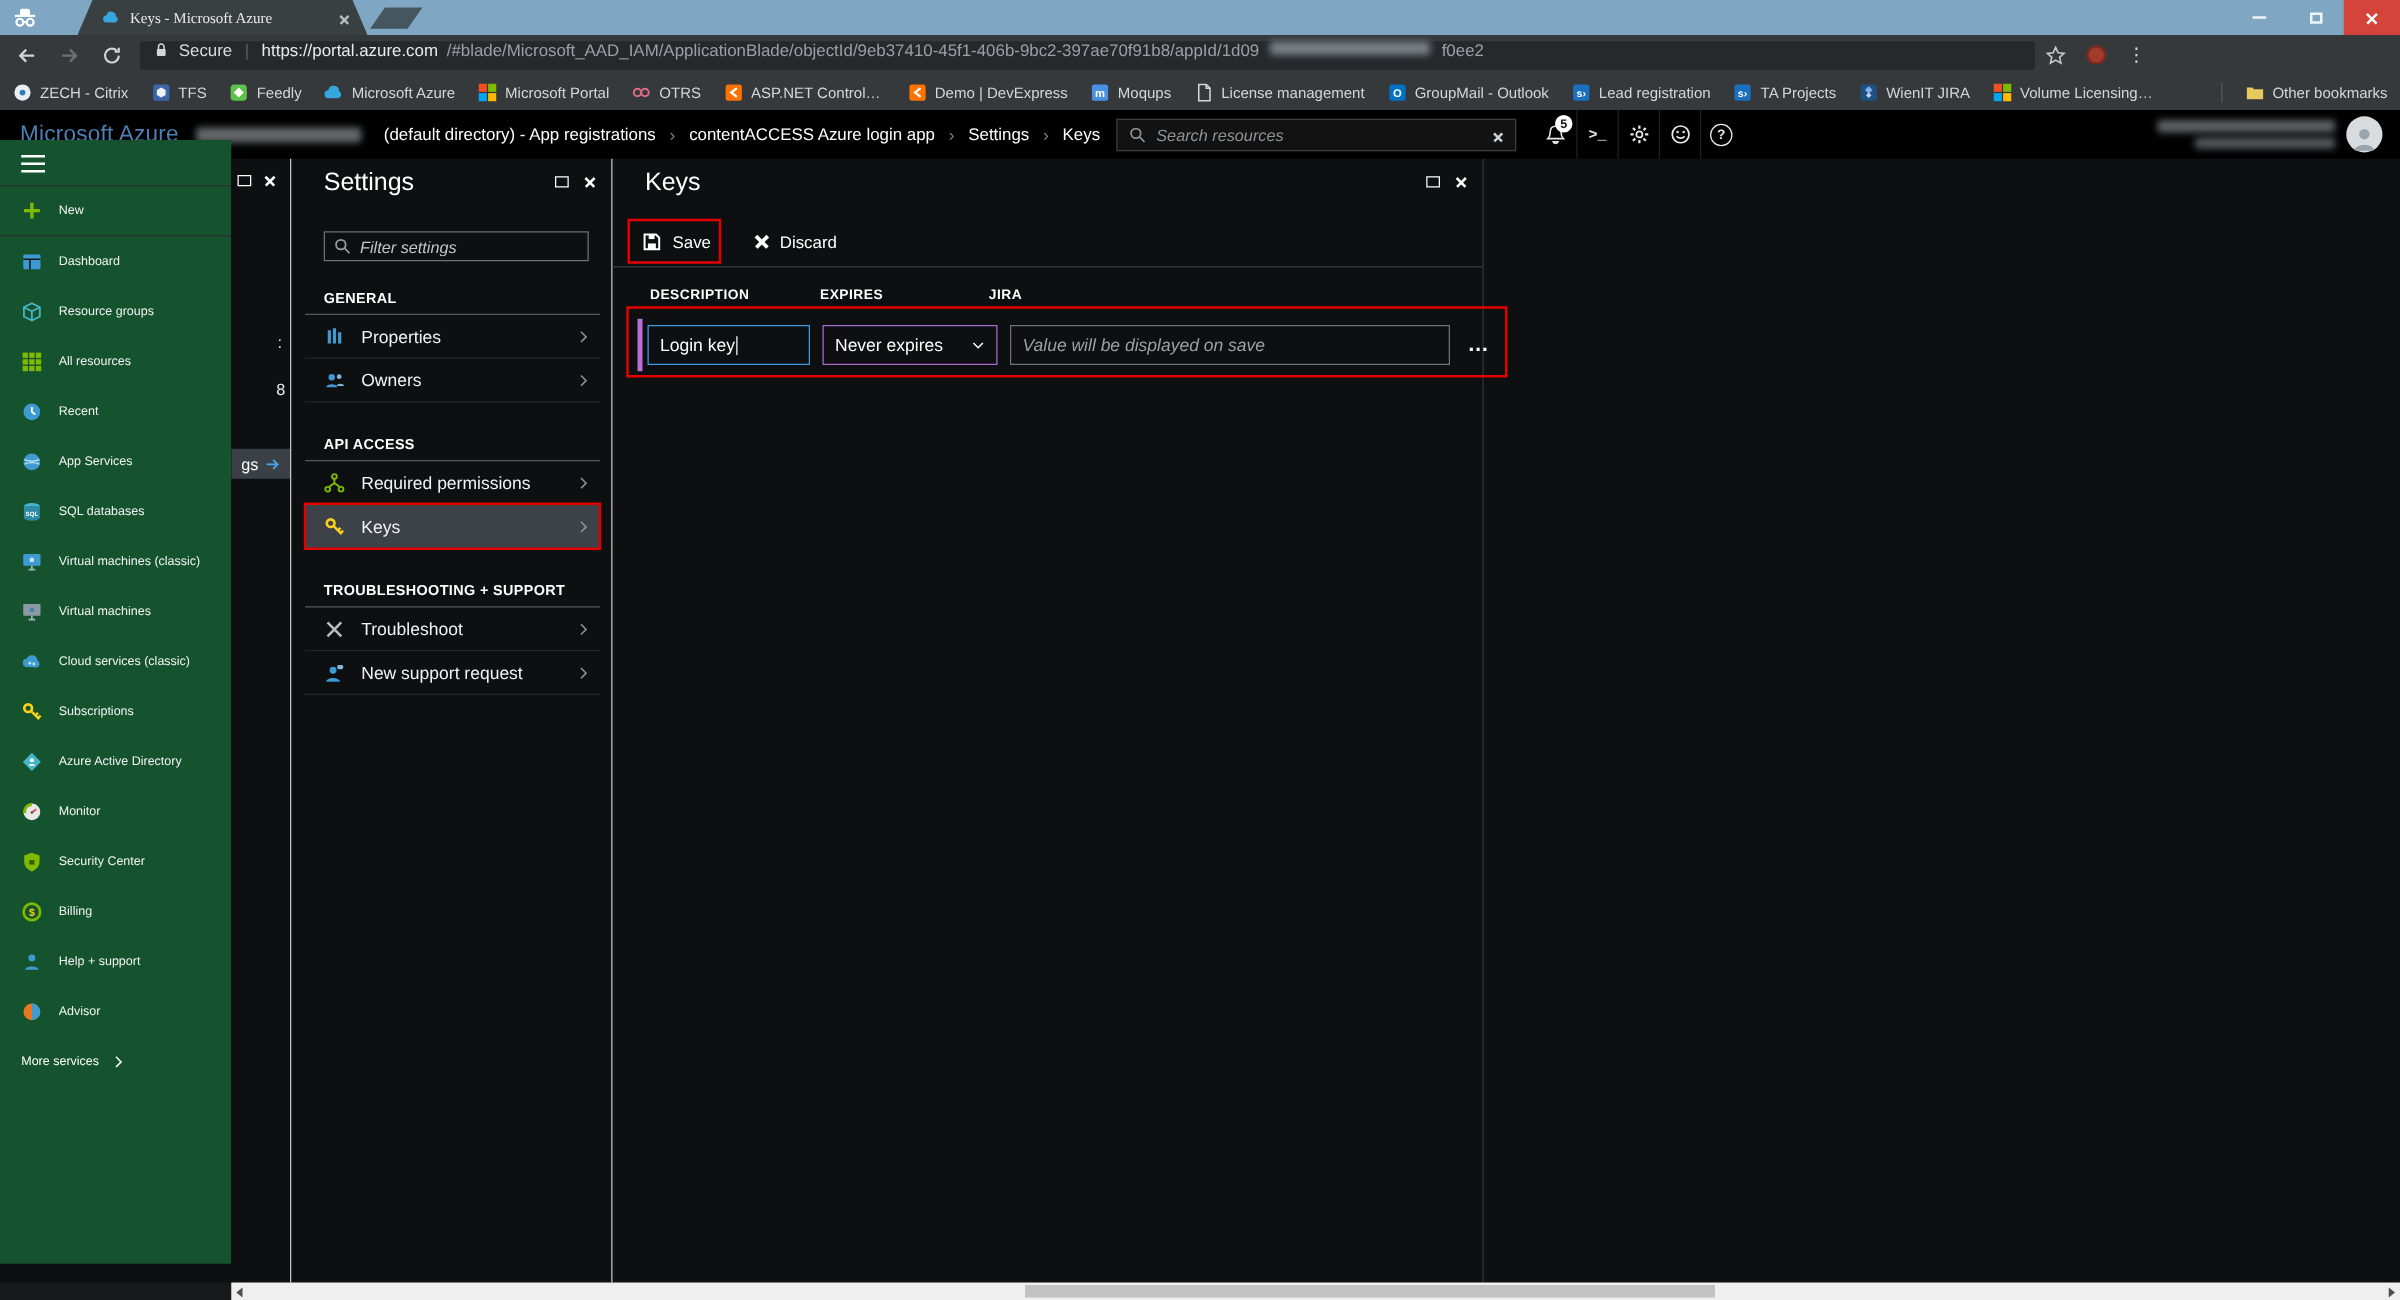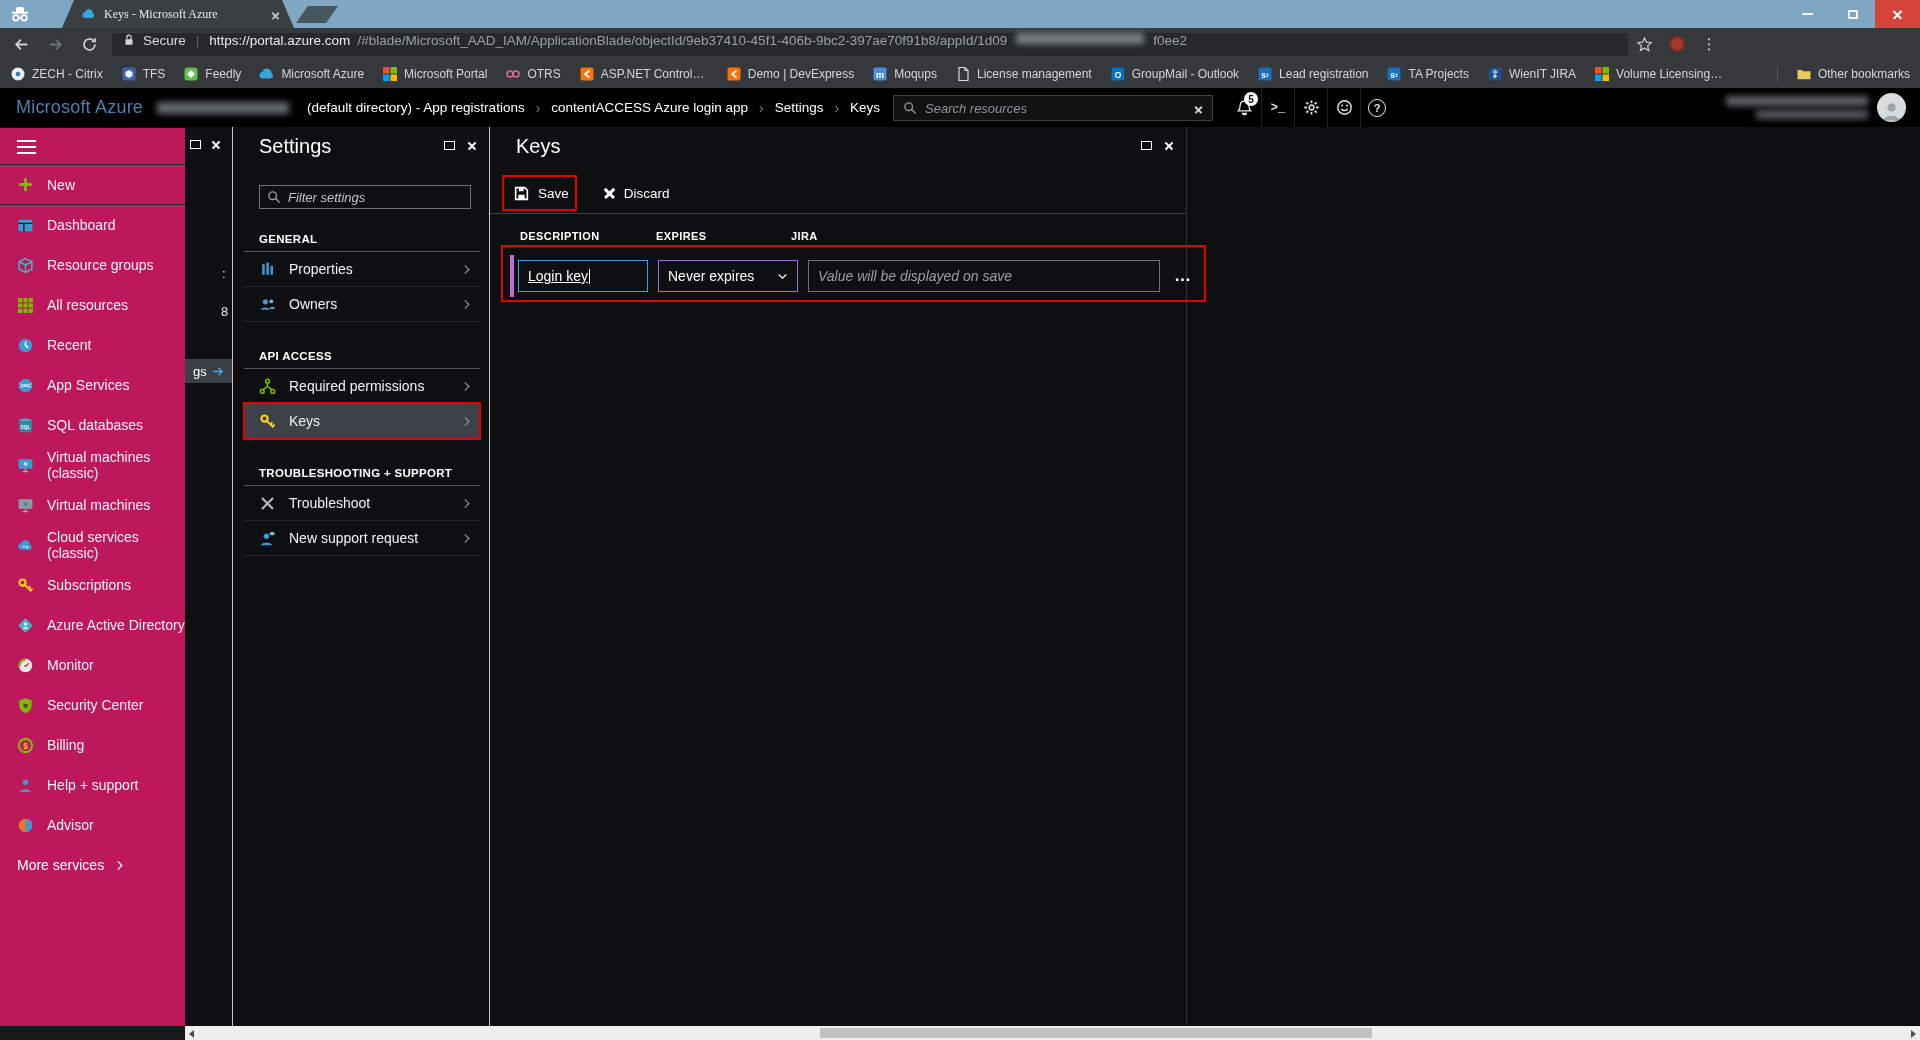--- a/index.html
+++ b/index.html
@@ -60,21 +60,21 @@
   .badge { position:absolute; top:4px; right:3px; width:14px; height:14px; border-radius:50%; background:#fff; color:#111; font-size:10px; font-weight:700; display:flex; align-items:center; justify-content:center; }
   .shell-txt { font-family:"Liberation Mono", monospace; font-size:12px; font-weight:700; }
   .help-circ { width:18px; height:18px; border-radius:50%; border:1.4px solid #e8e8e8; display:flex; align-items:center; justify-content:center; font-size:11px; font-weight:700; }
   .az-user { position:absolute; right:52px; top:8px; display:flex; flex-direction:column; align-items:flex-end; gap:4px; }
   .user-r1 { width:142px; height:10px; background:#5d6266; }
   .user-r2 { width:112px; height:9px; background:#54585c; }
   .avatar { position:absolute; right:14px; top:5px; width:29px; height:29px; border-radius:50%; background:#d9dcdf; overflow:hidden; display:flex; align-items:flex-end; justify-content:center; }
 
   
   .content-bg { position:absolute; left:0; top:127px; width:1920px; height:899px; background:#0d0f11; }
-  .sidebar { position:absolute; left:0; top:128px; width:185px; height:899px; background:#be185d; font-size:14px; }
+  .sidebar { position:absolute; left:0; top:112px; width:185px; height:899px; background:#14532d; font-size:10px; }
   .burger { padding:12px 0 10px 17px; border-bottom:1px solid #2b2e32; }
   .burger span { display:block; width:19px; height:2px; background:#fff; margin-bottom:4px; }
   .side-row { height:40px; display:flex; align-items:center; gap:13px; padding-left:17px; color:#f2f3f4; }
   .side-row.new { border-bottom:1px solid #2b2e32; }
   .side-more { height:40px; display:flex; align-items:center; gap:10px; padding-left:17px; color:#fff; }
   .ic { width:17px; height:17px; flex:none; }
   .ic14 { width:14px; height:14px; flex:none; }
 
   
   .peek { position:absolute; left:185px; top:127px; width:47px; height:899px; background:#0d0f11; overflow:hidden; }
@@ -111,21 +111,21 @@
   
   .kb-toolbar { margin:12px 0 0 21px; height:28px; display:flex; align-items:center; gap:26px; font-size:13.5px; color:#fff; }
   .kb-btn { position:relative; display:flex; align-items:center; gap:8px; padding:4px 6px 4px 2px; }
   .anno-save { inset:-6px -2px -5px -9px; }
   .kb-hr { margin-top:6px; border-top:1px solid #3a3e42; }
   .kb-headers { display:grid; grid-template-columns:136px 135px 1fr; margin:16px 0 0 30px; font-size:11px; font-weight:700; letter-spacing:.4px; color:#fff; }
   .krow-wrap { position:relative; display:inline-flex; align-items:center; gap:10px; margin:12px 0 0 20px; height:44px; }
   .anno-krow { inset:-9px -10px -4px -9px; }
   .dirty-bar { width:4px; height:42px; background:#bb6fd6; margin-right:-6px; }
   .field { height:32px; background:#0d0f11; display:flex; align-items:center; padding:0 9px; font-size:14px; }
-  .f-desc { width:130px; border:1px solid #3e9ae5; color:#fff;text-decoration:underline; }
+  .f-desc { width:130px; border:1px solid #3e9ae5; color:#fff; }
   .caret { display:inline-block; width:1px; height:15px; background:#fff; margin-left:1px; vertical-align:-2px; }
   .f-dd { width:140px; border:1px solid #a86bd1; color:#fff; justify-content:space-between; }
   .f-val { width:352px; border:1px solid #6e7276; color:#9aa0a5; font-style:italic; }
   .k-menu { color:#fff; font-size:17px; font-weight:700; letter-spacing:1px; padding:0 4px; }
 
   
   .scroll-corner { position:absolute; left:0; bottom:0; width:185px; height:14px; background:#17191d; }
   .hscroll { position:absolute; left:185px; bottom:0; width:1735px; height:14px; background:#efefef; }
   .hs-thumb { position:absolute; left:635px; top:2px; width:552px; height:10px; background:#c2c2c2; }
   .hs-arrow { position:absolute; top:4px; width:0; height:0; border-top:4px solid transparent; border-bottom:4px solid transparent; }

